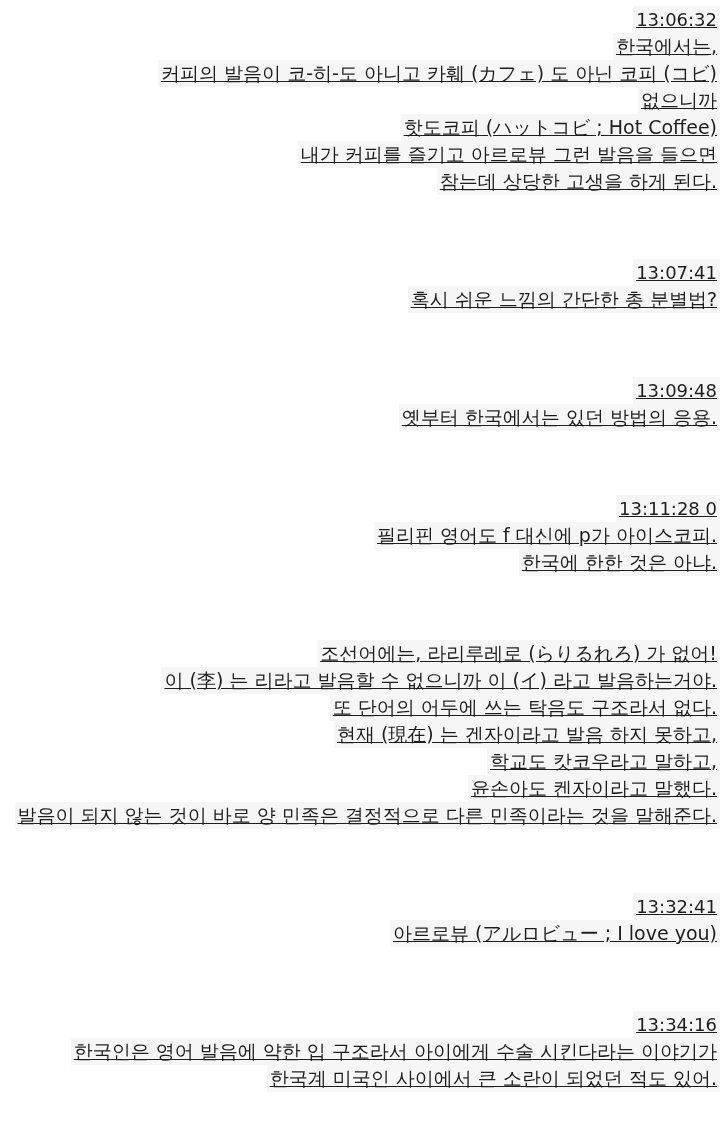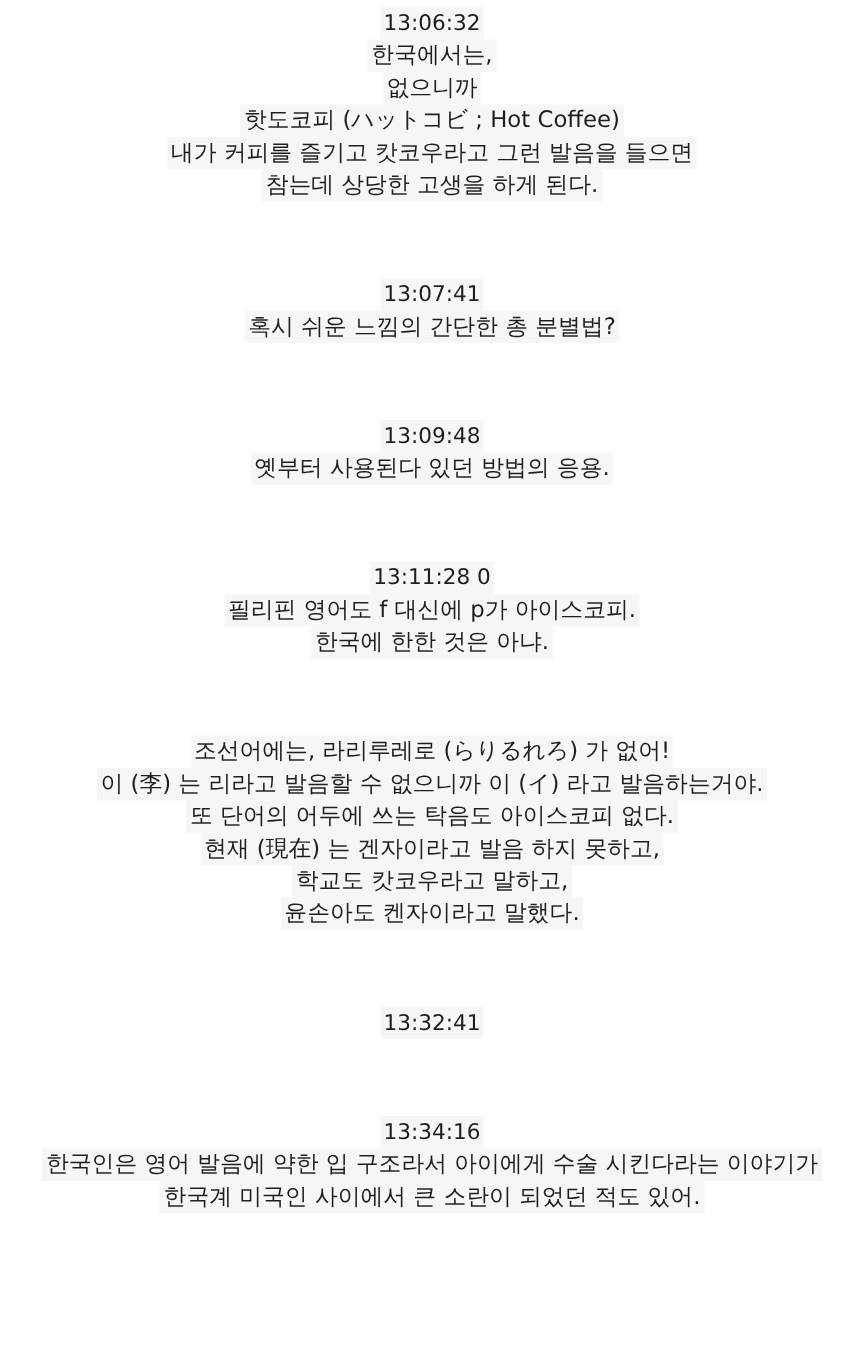--- a/index.html
+++ b/index.html
@@ -20,23 +20,24 @@
     box-sizing: border-box;
   }
   .post {
     margin-bottom: 64px;
   }
   .post:last-child {
     margin-bottom: 12px;
   }
   .line {
     display: flex;
-    justify-content: center;
+    justify-content: flex-end;
     line-height: 27px;
     font-size: 19px;
+    text-decoration: underline;
   }
   .line > span {
     white-space: nowrap;
     background: #f6f6f6;
     padding: 0 3px;
   }
   .timestamp {
     font-size: 18px;
   }
 </style>
@@ -45,46 +46,49 @@
 
 <div class="page">
     <div class="post">
       <div class="line timestamp">
         <span>13:06:32</span>
       </div>
       <div class="line">
         <span>한국에서는,</span>
       </div>
       <div class="line">
+        <span>커피의 발음이 코-히-도 아니고 카훼 (カフェ) 도 아닌 코피 (コビ)</span>
+      </div>
+      <div class="line">
         <span>없으니까</span>
       </div>
       <div class="line">
         <span>핫도코피 (ハットコビ ; Hot Coffee)</span>
       </div>
       <div class="line">
-        <span>내가 커피를 즐기고 캇코우라고 그런 발음을 들으면</span>
+        <span>내가 커피를 즐기고 아르로뷰 그런 발음을 들으면</span>
       </div>
       <div class="line">
         <span>참는데 상당한 고생을 하게 된다.</span>
       </div>
     </div>
     <div class="post">
       <div class="line timestamp">
         <span>13:07:41</span>
       </div>
       <div class="line">
         <span>혹시 쉬운 느낌의 간단한 총 분별법?</span>
       </div>
     </div>
     <div class="post">
       <div class="line timestamp">
         <span>13:09:48</span>
       </div>
       <div class="line">
-        <span>옛부터 사용된다 있던 방법의 응용.</span>
+        <span>옛부터 한국에서는 있던 방법의 응용.</span>
       </div>
     </div>
     <div class="post">
       <div class="line timestamp">
         <span>13:11:28 0</span>
       </div>
       <div class="line">
         <span>필리핀 영어도 f 대신에 p가 아이스코피.</span>
       </div>
       <div class="line">
@@ -92,35 +96,41 @@
       </div>
     </div>
     <div class="post">
       <div class="line">
         <span>조선어에는, 라리루레로 (らりるれろ) 가 없어!</span>
       </div>
       <div class="line">
         <span>이 (李) 는 리라고 발음할 수 없으니까 이 (イ) 라고 발음하는거야.</span>
       </div>
       <div class="line">
-        <span>또 단어의 어두에 쓰는 탁음도 아이스코피 없다.</span>
+        <span>또 단어의 어두에 쓰는 탁음도 구조라서 없다.</span>
       </div>
       <div class="line">
         <span>현재 (現在) 는 겐자이라고 발음 하지 못하고,</span>
       </div>
       <div class="line">
         <span>학교도 캇코우라고 말하고,</span>
       </div>
       <div class="line">
         <span>윤손아도 켄자이라고 말했다.</span>
       </div>
+      <div class="line">
+        <span>발음이 되지 않는 것이 바로 양 민족은 결정적으로 다른 민족이라는 것을 말해준다.</span>
+      </div>
     </div>
     <div class="post">
       <div class="line timestamp">
         <span>13:32:41</span>
+      </div>
+      <div class="line">
+        <span>아르로뷰 (アルロビュー ; I love you)</span>
       </div>
     </div>
     <div class="post">
       <div class="line timestamp">
         <span>13:34:16</span>
       </div>
       <div class="line">
         <span>한국인은 영어 발음에 약한 입 구조라서 아이에게 수술 시킨다라는 이야기가</span>
       </div>
       <div class="line">

